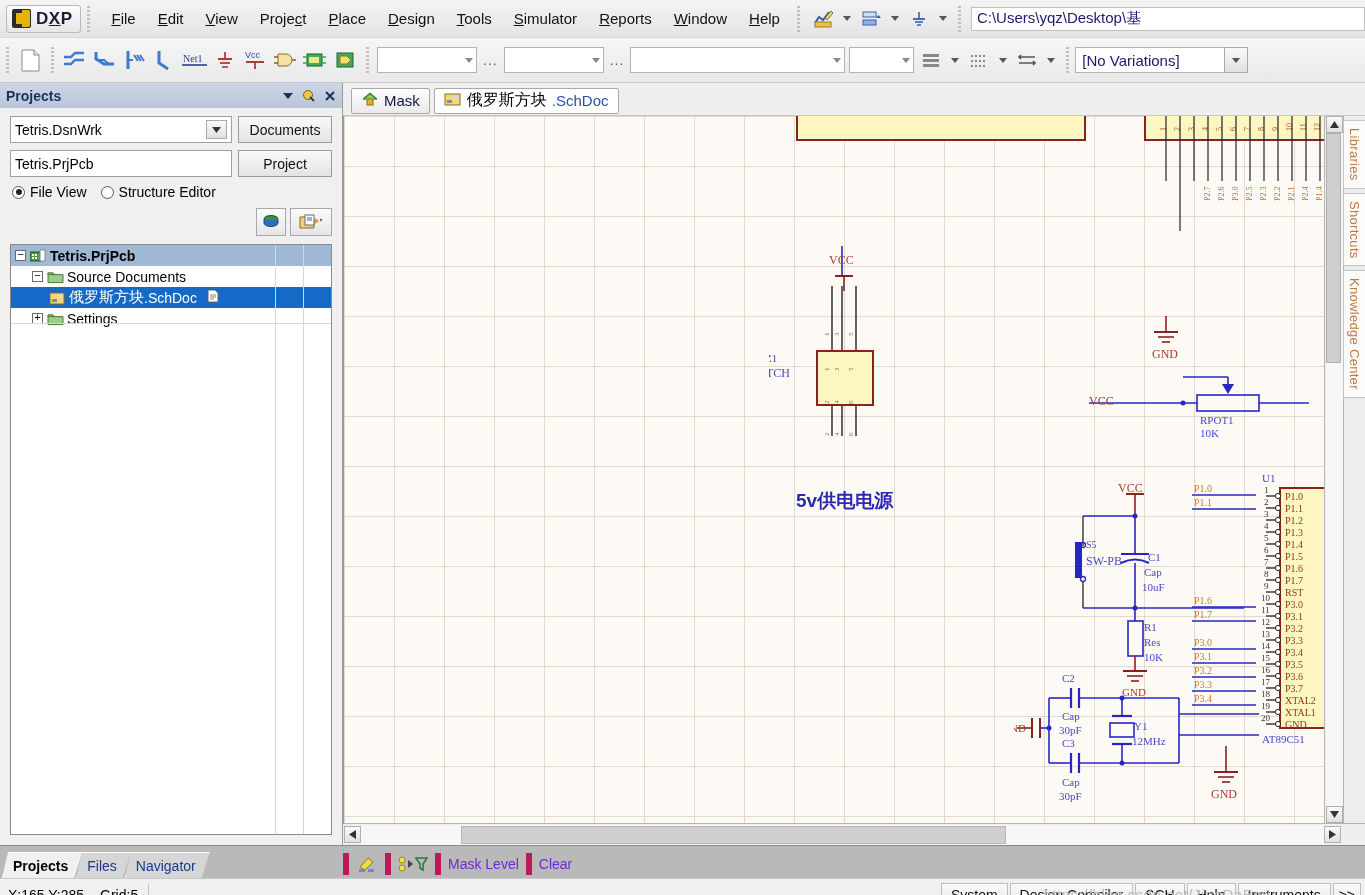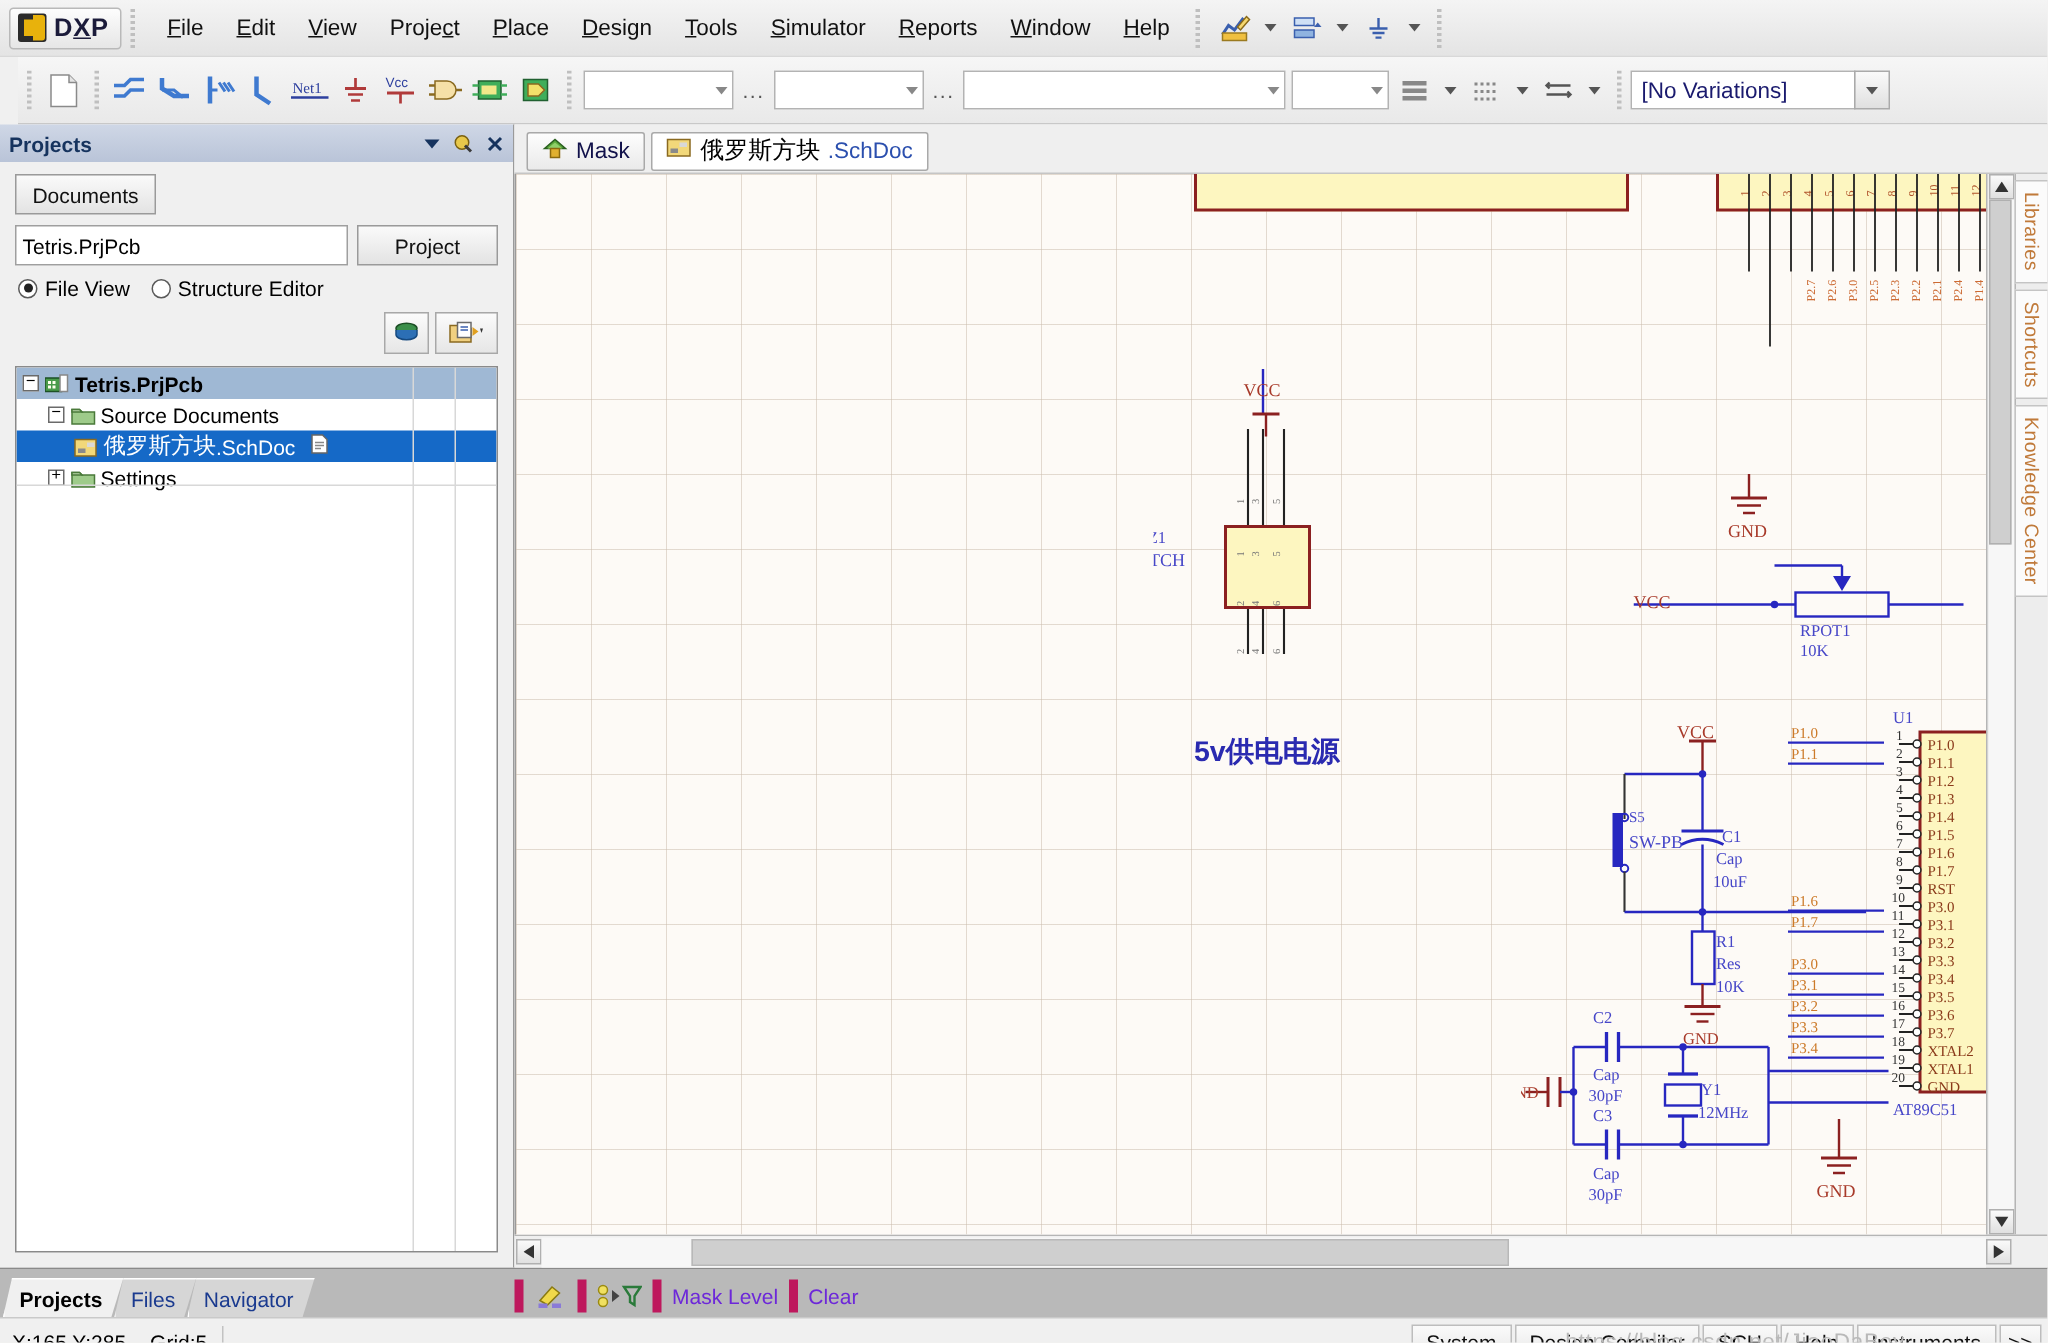--- a/index.html
+++ b/index.html
@@ -65,21 +65,20 @@
     display:flex; align-items:center; padding:0 5px; font-size:15px; color:#1a1a6e;
     flex:1; min-width:0; overflow:hidden; white-space:nowrap;
   }
 
   
   .toolbar {
     height: 45px;
     background: linear-gradient(to bottom,#f6f6f6,#e9e9e9);
     display:flex; align-items:center;
     border-bottom:1px solid #c8c8c8;
-    margin-left:12px;
   }
   .tb-icon { width:30px;height:32px;display:flex;align-items:center;justify-content:center; }
   .combo {
     height:26px; border:1px solid #b3b3b3; background:#fff;
     display:flex; align-items:center; justify-content:flex-end;
     padding-right:3px; margin:0 2px;
   }
   .combo .arw {
     width:0;height:0;border-left:4px solid transparent;border-right:4px solid transparent;
     border-top:5px solid #888;
@@ -285,20 +284,21 @@
       <svg width="22" height="20" viewBox="0 0 22 20">
         <line x1="11" y1="3" x2="11" y2="10" stroke="#3a5fae" stroke-width="1.6"></line>
         <line x1="5" y1="10" x2="17" y2="10" stroke="#3a5fae" stroke-width="1.8"></line>
         <line x1="7" y1="13" x2="15" y2="13" stroke="#3a5fae" stroke-width="1.6"></line>
         <line x1="9" y1="16" x2="13" y2="16" stroke="#3a5fae" stroke-width="1.5"></line>
       </svg>
     </div>
     <div class="caret"></div>
   </div>
   <div class="grip"></div>
+  <div class="path-field">C:\Users\yqz\Desktop\基</div>
 </div>
 
 <div class="toolbar">
   <div class="grip"></div>
   <div class="tb-icon">
     <svg width="19" height="23" viewBox="0 0 19 23">
       <path d="M1,1 h12 l5,5 v16 h-17 z" fill="#fff" stroke="#8a8a8a"></path>
       <path d="M13,1 v5 h5" fill="#e4e4e4" stroke="#8a8a8a"></path>
     </svg>
   </div>
@@ -443,20 +443,28 @@
       </span>
       <span class="pt-icn">
         <svg width="14" height="14" viewBox="0 0 14 14">
           <path d="M3,3 L11,11 M11,3 L3,11" stroke="#16335e" stroke-width="2"></path>
         </svg>
       </span>
     </div>
 
     <div class="panel-body">
       <div class="row2">
+        <div class="txtbox">
+          <span class="val">Tetris.DsnWrk</span>
+          <span class="dropbtn">
+            <svg width="9" height="6">
+                <polygon points="0,0 9,0 4.5,6" fill="#333"></polygon>
+              </svg>
+          </span>
+        </div>
         <div class="sidebtn">Documents</div>
       </div>
       <div class="row2">
         <div class="txtbox">
           <span class="val">Tetris.PrjPcb</span>
         </div>
         <div class="sidebtn">Project</div>
       </div>
       <div class="radio-row">
         <label class="rd">

